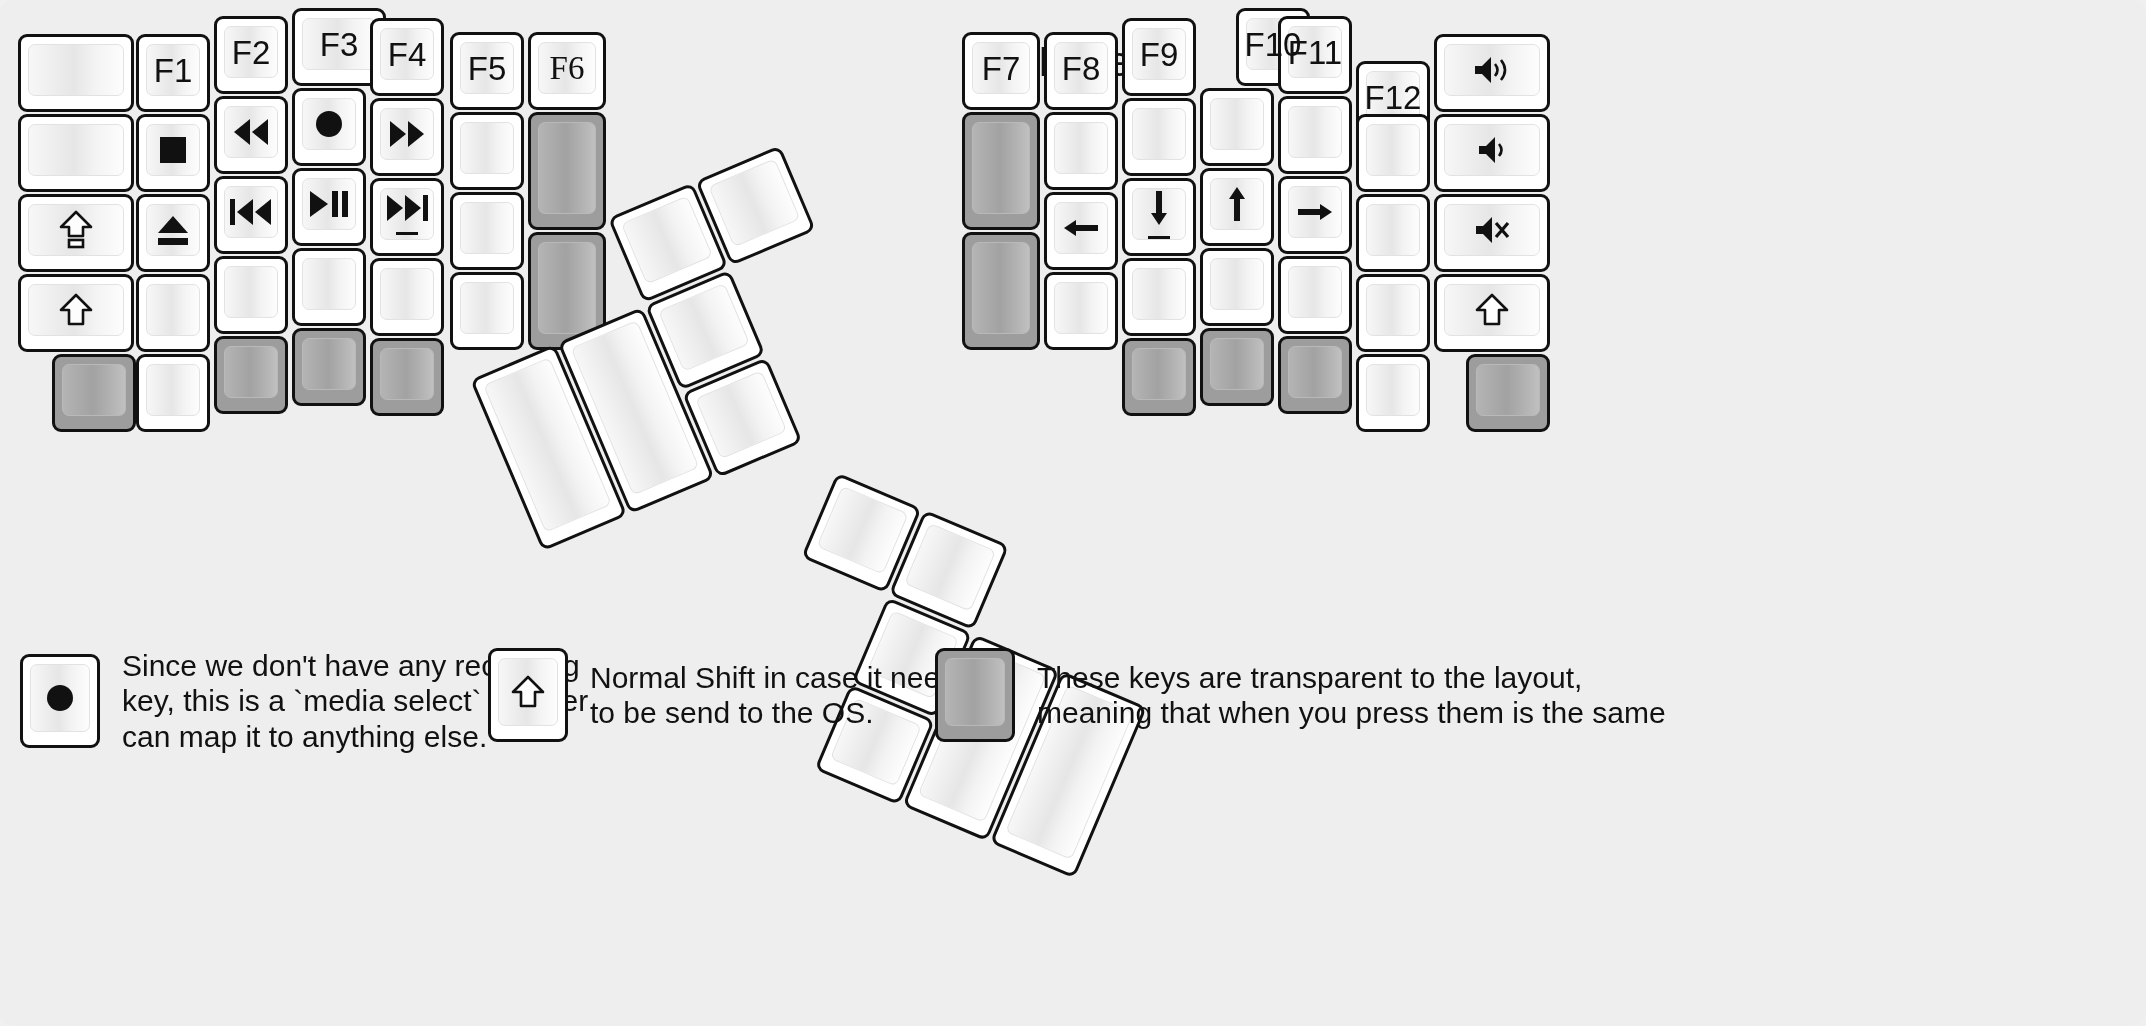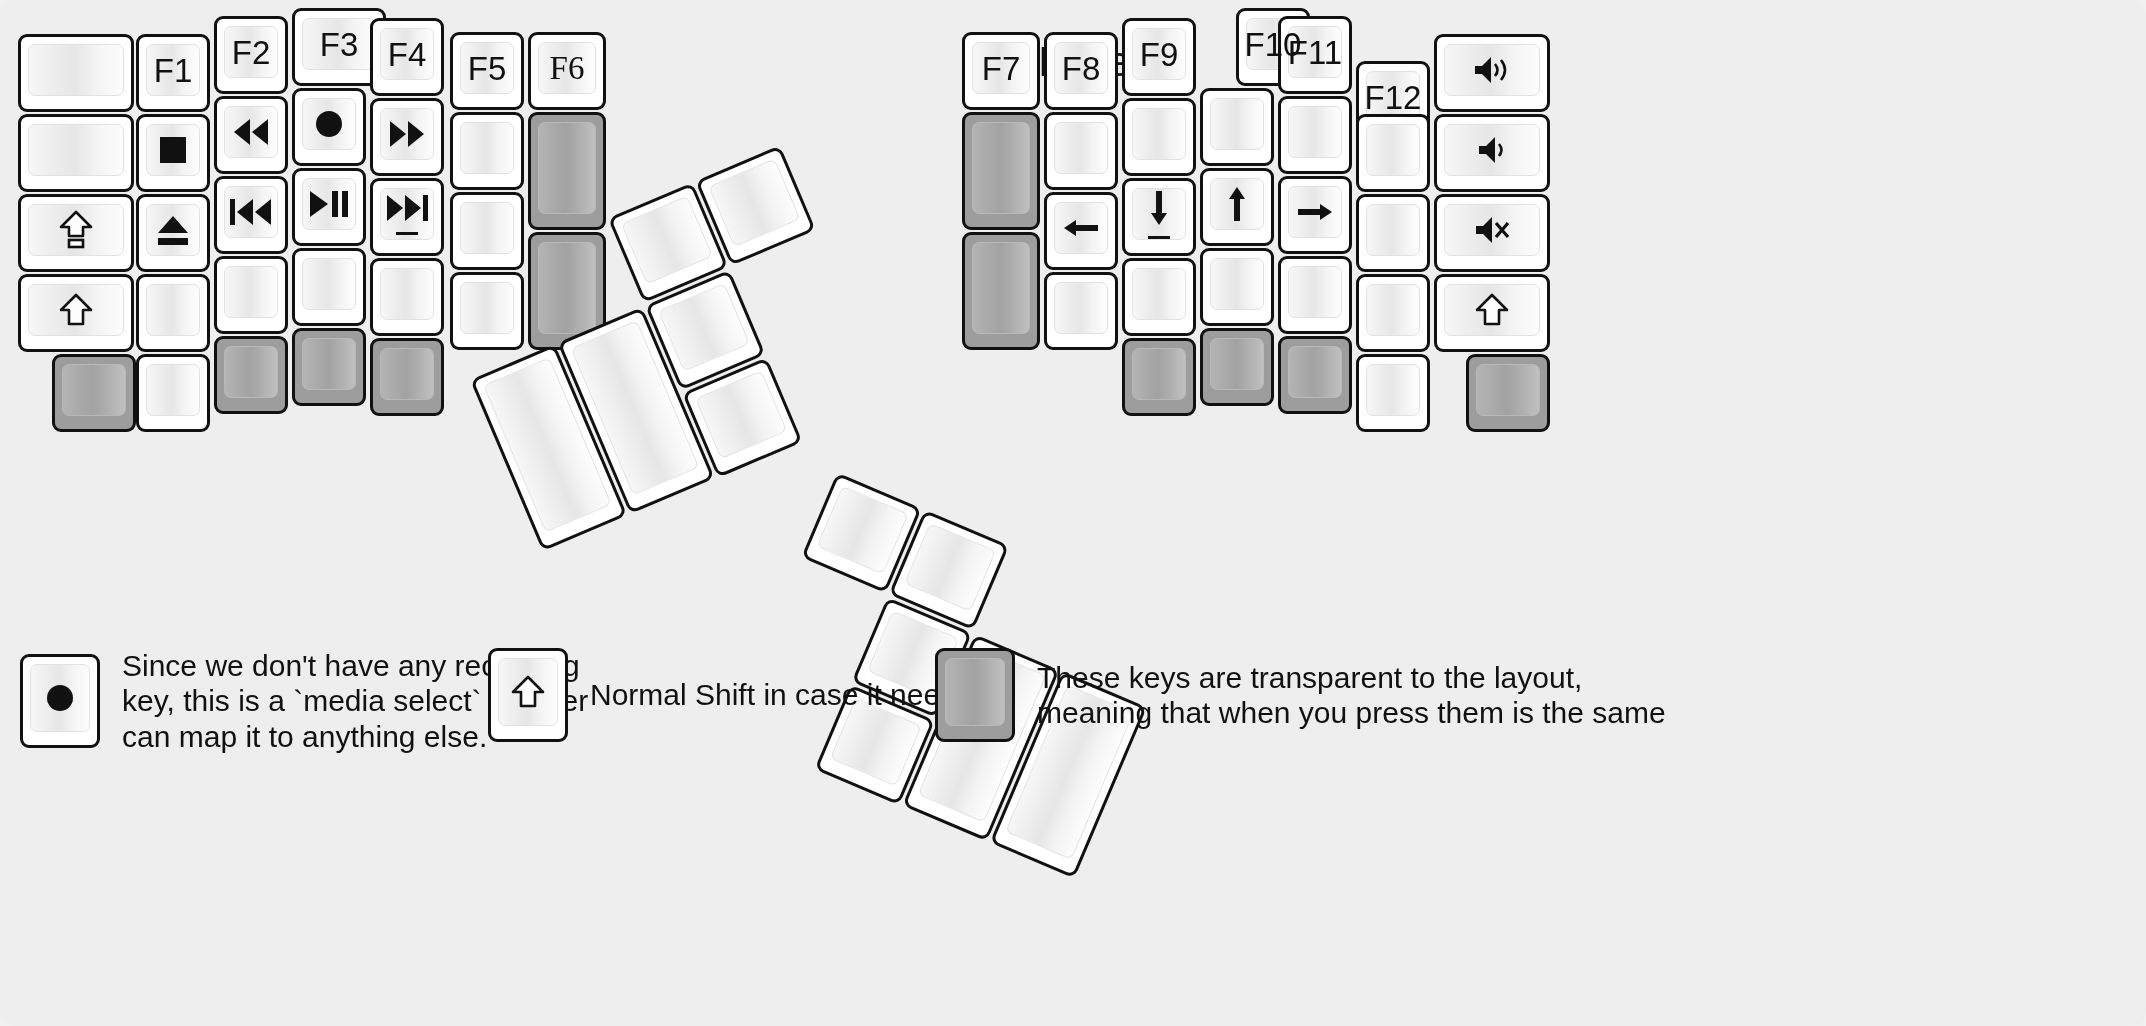--- a/index.html
+++ b/index.html
@@ -505,20 +505,21 @@
       <div class="legend-item" style="left: 488px; top: 648px;">
         <div class="legend-key">
           <div class="cap">
             <svg class="ico" viewBox="0 0 34 34" width="34" height="34" xmlns="http://www.w3.org/2000/svg">
               <path d="M17 2 L32 17 L24 17 L24 31 L10 31 L10 17 L2 17 Z" fill="#fdfdfd" stroke="#111" stroke-width="2.6" stroke-linejoin="round"></path>
             </svg>
           </div>
         </div>
         <div class="legend-text">
           <div>Normal Shift in case it needs</div>
+          <div>to be send to the OS.</div>
         </div>
       </div>
       <div class="legend-item" style="left: 935px; top: 648px;">
         <div class="legend-key trans">
           <div class="cap"></div>
         </div>
         <div class="legend-text">
           <div>These keys are transparent to the layout,</div>
           <div>meaning that when you press them is the same</div>
         </div>

